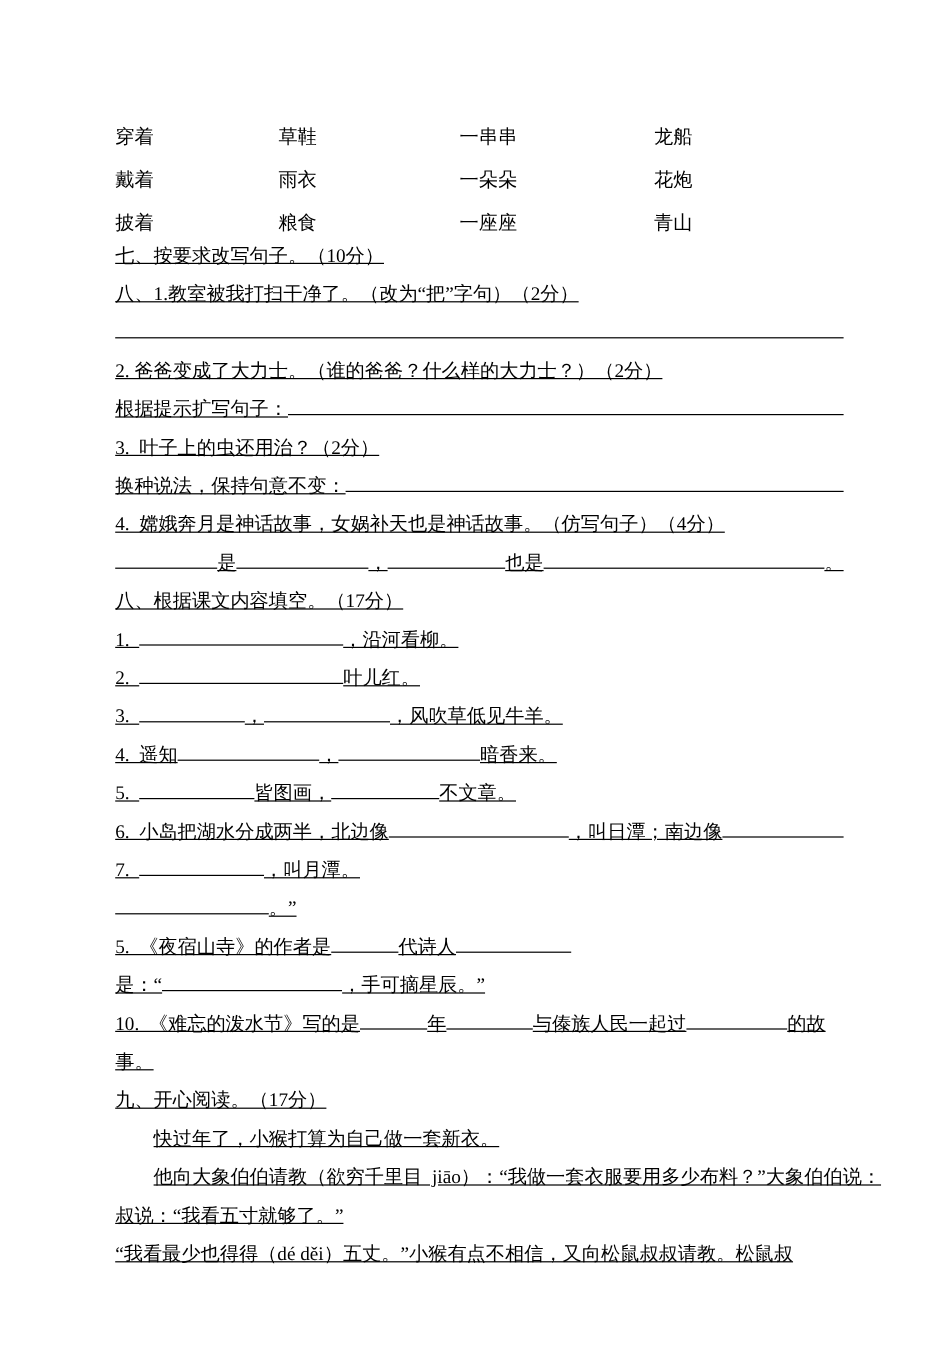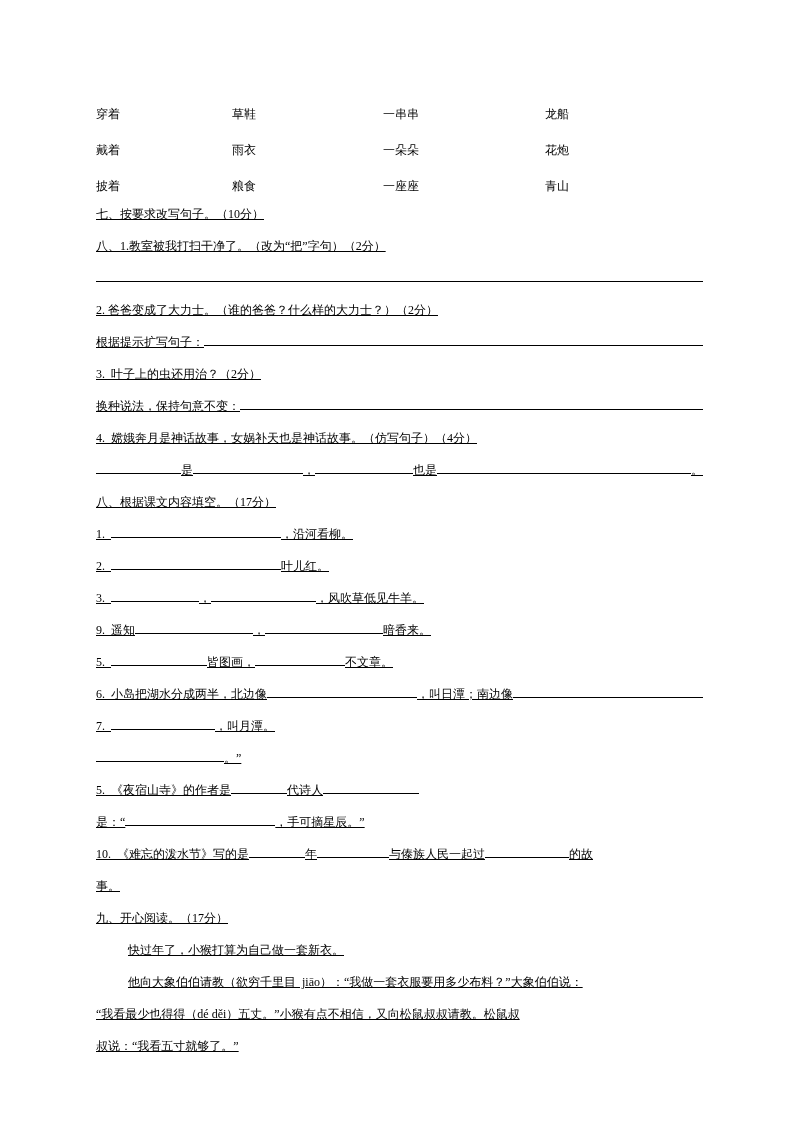--- a/index.html
+++ b/index.html
@@ -4,21 +4,21 @@
 <style>
   html, body { margin: 0; padding: 0; background: #ffffff; }
   .page {
     position: relative;
     width: 793px;
     height: 1122px;
     background: #ffffff;
     padding: 96px 90px 0 96px;
     box-sizing: border-box;
     font-family: "Liberation Serif", "DejaVu Serif", serif;
-    font-size: 12px;
+    font-size: 16px;
     color: #000000;
     overflow: hidden;
   }
   .matching {
     display: grid;
     grid-template-columns: 136px 151px 162px 1fr;
     grid-auto-rows: 36px;
     align-items: center;
   }
   .cell { white-space: pre; }
@@ -111,21 +111,21 @@
         <span class="txt">叶儿红。</span>
       </div>
       <div class="line">
         <span class="txt">3.  </span>
         <span class="blank" style="width: 88px;"></span>
         <span class="txt">，</span>
         <span class="blank" style="width: 105px;"></span>
         <span class="txt">，风吹草低见牛羊。</span>
       </div>
       <div class="line">
-        <span class="txt">9.  遥知</span>
+        <span class="txt">4.  遥知</span>
         <span class="blank" style="width: 118px;"></span>
         <span class="txt">，</span>
         <span class="blank" style="width: 118px;"></span>
         <span class="txt">暗香来。</span>
       </div>
       <div class="line">
         <span class="txt">5.  </span>
         <span class="blank" style="width: 96px;"></span>
         <span class="txt">皆图画，</span>
         <span class="blank" style="width: 90px;"></span>
@@ -172,19 +172,19 @@
       <div class="line">
         <span class="txt">九、开心阅读。（17分）</span>
       </div>
       <div class="line indent">
         <span class="txt">快过年了，小猴打算为自己做一套新衣。</span>
       </div>
       <div class="line indent">
         <span class="txt">他向大象伯伯请教（欲穷千里目  jiāo）：“我做一套衣服要用多少布料？”大象伯伯说：</span>
       </div>
       <div class="line">
-        <span class="txt">“我看最少也得得（dé děi）五丈。”小猴有点不相信，又向松鼠叔叔请教。松鼠叔</span>
+        <span class="txt">叔说：“我看五寸就够了。”</span>
       </div>
       <div class="line">
-        <span class="txt">叔说：“我看五寸就够了。”</span>
+        <span class="txt">“我看最少也得得（dé děi）五丈。”小猴有点不相信，又向松鼠叔叔请教。松鼠叔</span>
       </div>
     </div>
 </div>
 
 </body></html>

